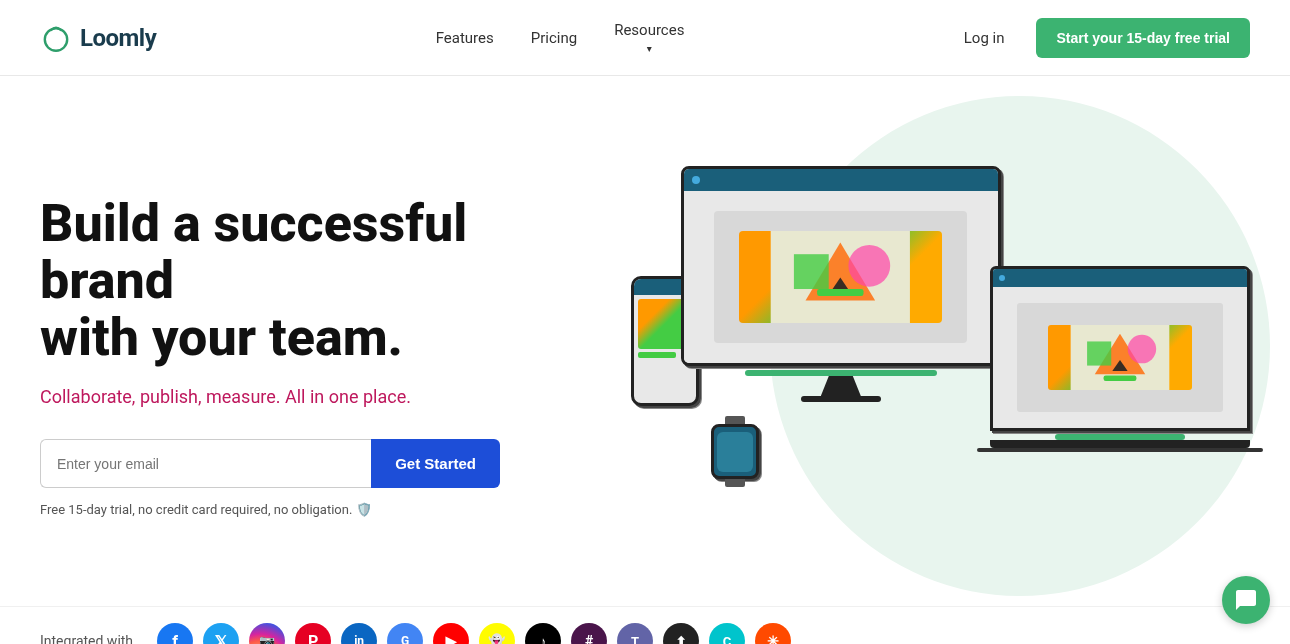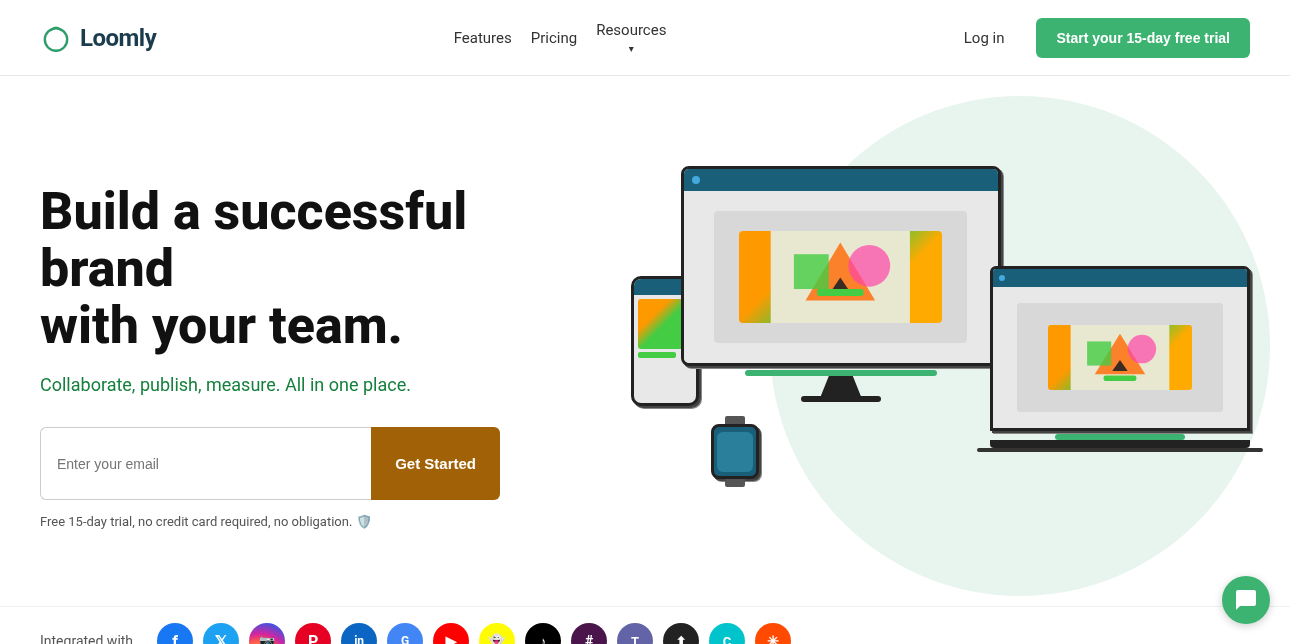--- a/index.html
+++ b/index.html
@@ -26,21 +26,21 @@
     }
     .logo-text {
       font-size: 24px;
       font-weight: 700;
       color: #1a3c4d;
       letter-spacing: -0.5px;
     }
     .nav-links {
       display: flex;
       align-items: center;
-      gap: 19px;
+      gap: 37px;
     }
     .nav-link {
       font-size: 15px;
       color: #333;
       cursor: pointer;
       text-decoration: none;
     }
     .nav-resources {
       display: flex;
       align-items: center;
@@ -88,46 +88,46 @@
     }
     .hero-headline {
       font-size: 52px;
       font-weight: 800;
       color: #111;
       line-height: 1.1;
       margin-bottom: 20px;
     }
     .hero-subheadline {
       font-size: 18px;
-      color: #15803d;
+      color: #be185d;
       margin-bottom: 32px;
     }
     .email-form {
       display: flex;
       align-items: stretch;
       gap: 0;
       margin-bottom: 14px;
       max-width: 460px;
     }
     .email-input {
       flex: 1;
       border: 1.5px solid #ccc;
       border-right: none;
       border-radius: 6px 0 0 6px;
       padding: 12px 16px;
       font-size: 14px;
       color: #aaa;
       outline: none;
     }
     .get-started-btn {
-      background: #a16207;
+      background: #1d4ed8;
       color: #fff;
       border: none;
       border-radius: 0 6px 6px 0;
-      padding: 28px 24px;
+      padding: 16px 24px;
       font-size: 15px;
       font-weight: 600;
       cursor: pointer;
       white-space: nowrap;
     }
     .trial-note {
       font-size: 13px;
       color: #555;
       display: flex;
       align-items: center;

